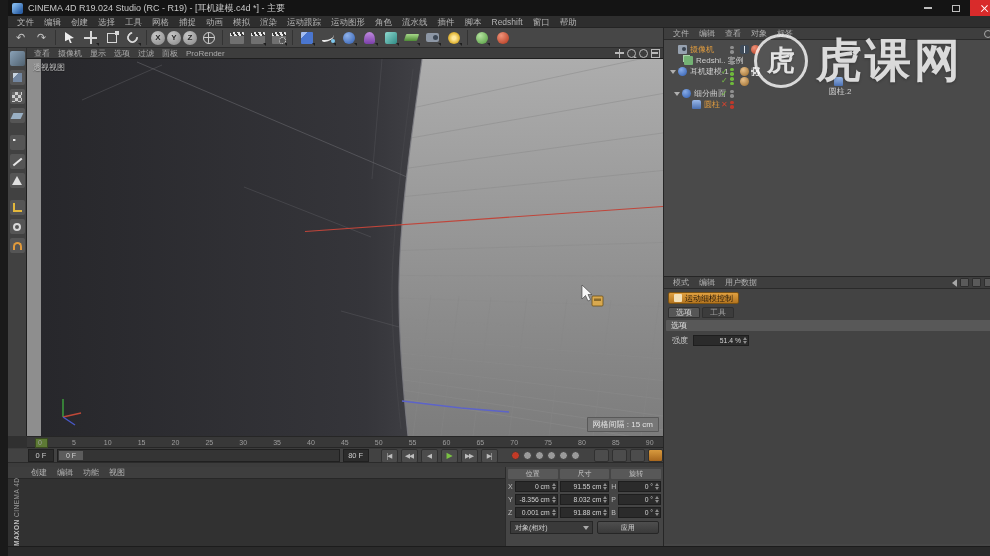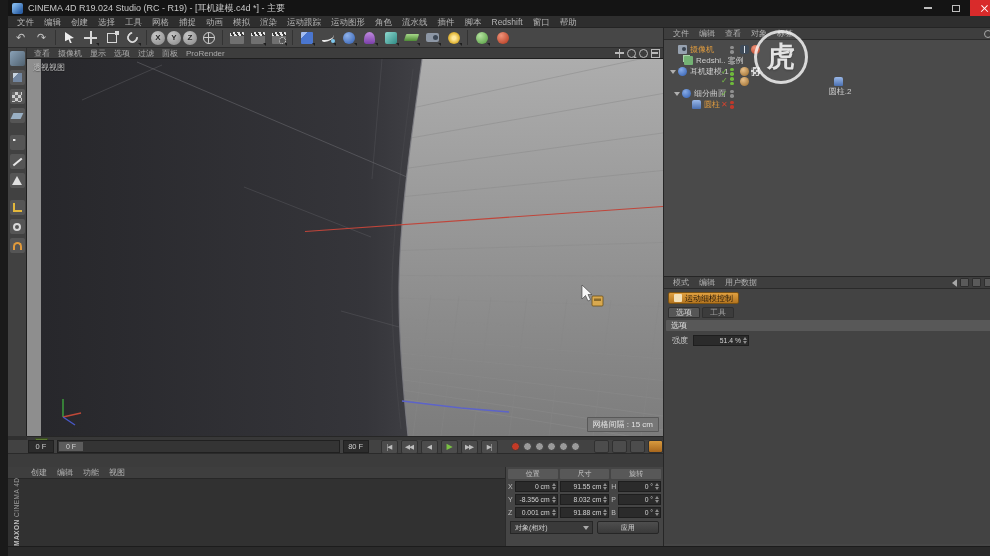--- a/index.html
+++ b/index.html
@@ -103,21 +103,21 @@
 
   
   .ruler{position:absolute;left:19px;top:436px;width:636px;height:12px;background:#383838;border-top:1px solid #262626;
          border-bottom:1px solid #262626;}
   .ruler-ticks{position:absolute;left:4px;right:4px;top:0;height:12px;display:flex;justify-content:space-between;}
   .tick{font-size:7px;color:#9d9d9d;line-height:12px;width:18px;text-align:center;}
   .playhead{position:absolute;left:8px;top:1px;width:13px;height:10px;background:#5d7a35;border:1px solid #394a20;}
   .ruler-fill{position:absolute;left:0;top:436px;width:19px;height:12px;background:#303030;}
 
   
-  .transport{position:absolute;left:0;top:440px;width:655px;height:14px;background:#424242;display:flex;
+  .transport{position:absolute;left:0;top:449px;width:655px;height:14px;background:#424242;display:flex;
              align-items:center;gap:3px;padding-left:20px;border-bottom:1px solid #2a2a2a;}
   .t-field{height:13px;min-width:26px;background:#2c2c2c;border:1px solid #202020;color:#cccccc;
            font-size:7.5px;display:flex;align-items:center;justify-content:center;padding:0 3px;position:relative;}
   .t-slider{width:292px;height:13px;background:#343434;border:1px solid #202020;position:relative;}
   .t-thumb{position:absolute;left:1px;top:1px;width:24px;height:9px;background:#5c5c5c;color:#d5d5d5;
            font-size:7px;display:flex;align-items:center;justify-content:center;}
   .t-btn{width:17px;height:14px;background:#4c4c4c;border:1px solid #303030;border-radius:2px;color:#bdbdbd;
          font-size:6.5px;display:flex;align-items:center;justify-content:center;flex:none;letter-spacing:-1px;}
   .t-btn.play{color:#7ac143;font-size:8px;}
   .rec{width:9px;height:9px;border-radius:50%;background:#9a9a9a;border:1px solid #3a3a3a;flex:none;}
@@ -730,15 +730,16 @@
             </span>
         </span>
       </div>
     </div>
   </div>
 
   <div class="statusbar"></div>
 
   <div class="watermark">
     <span class="wm-circle">虎</span>
+    <span class="wm-text">虎课网</span>
   </div>
 
 </div>
 
 </body></html>

